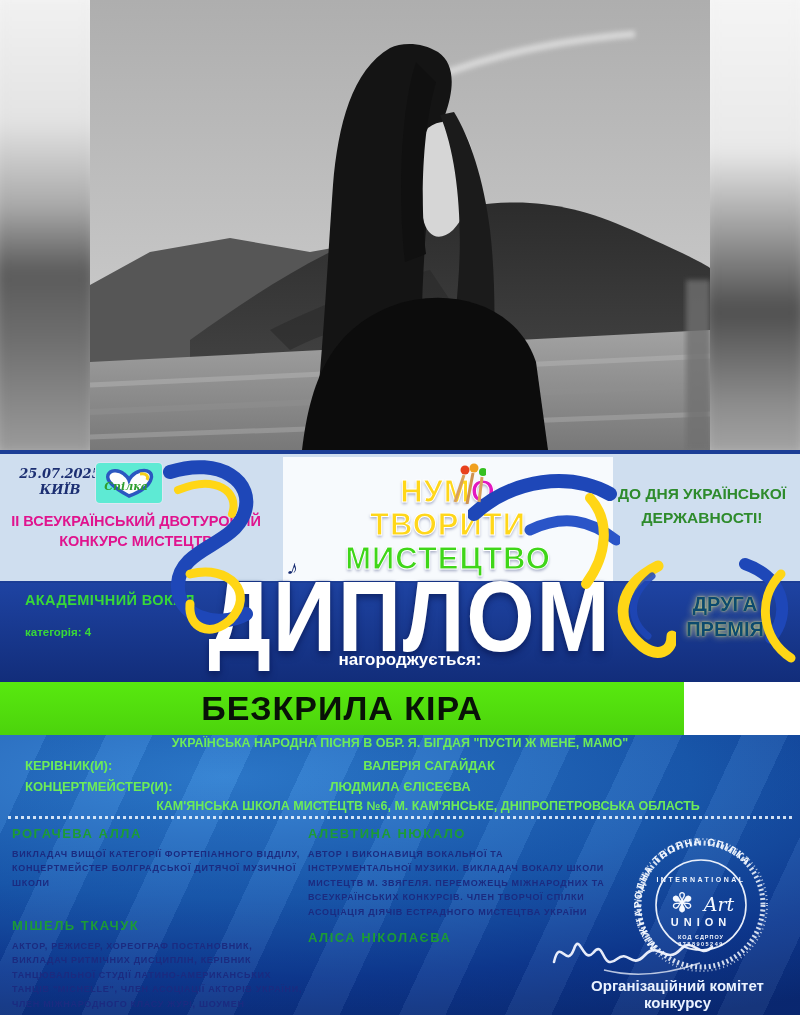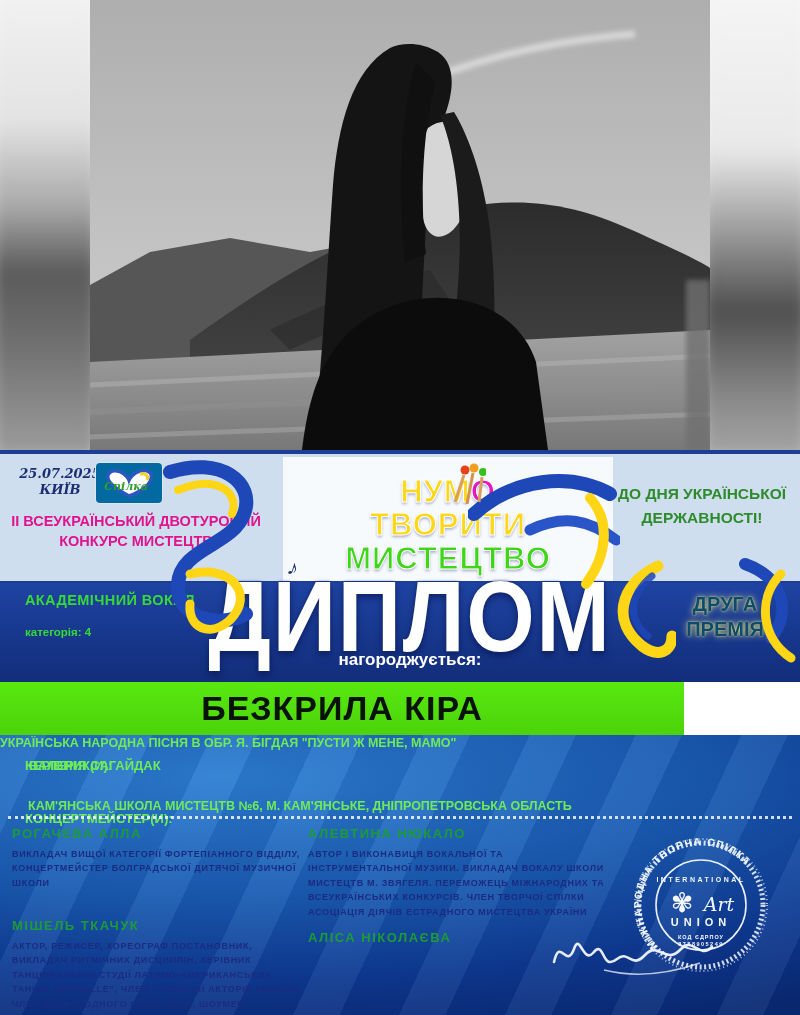--- a/index.html
+++ b/index.html
@@ -14,21 +14,21 @@
   .strip-r{left:710px;width:90px;}
   .strip-r .blur{background:linear-gradient(#f5f5f5 0%,#e9e9e9 34%,#999 52%,#4e4e4e 68%,#8d8d8d 88%,#a7a7a7 100%);}
   .photo-frame{position:absolute;left:90px;top:0;width:620px;height:450px;overflow:hidden;background:#c9c9c9;}
 
   
   .header-band{position:absolute;left:0;top:450px;width:800px;height:133px;
     background:#cfdeef;border-top:4px solid #1c3e96;border-bottom:2px solid #1c3e96;box-sizing:border-box;}
   .center-panel{position:absolute;left:283px;top:457px;width:330px;height:124px;background:#f7fafd;}
   .date-block{position:absolute;left:10px;top:466px;width:100px;text-align:center;
     color:#1c2f72;font-family:"DejaVu Serif",serif;font-style:italic;font-weight:bold;font-size:13px;line-height:1.25;}
-  .logo-box{position:absolute;left:96px;top:463px;width:66px;height:40px;background:#0369a1;border-radius:4px;
+  .logo-box{position:absolute;left:96px;top:463px;width:66px;height:40px;background:#5eead4;border-radius:4px;
     box-shadow:0 0 0 1px #dde6f2;display:flex;align-items:center;justify-content:center;}
   .competition{position:absolute;left:10px;top:511px;width:252px;text-align:center;
     color:#e0148e;font-weight:bold;font-size:14.5px;line-height:1.4;}
   .dedication{position:absolute;left:612px;top:482px;width:180px;text-align:center;
     color:#2e8b2c;font-weight:bold;font-size:15.5px;line-height:1.55;}
   .slog{position:absolute;left:283px;width:330px;text-align:center;font-weight:bold;letter-spacing:1px;
     -webkit-text-stroke:1px #ffffff;text-shadow:0 2px 3px rgba(10,20,90,.35);}
   .slog1{top:474px;font-size:31px;color:#ffd71a;}
   .slog1 .accent{color:#e318c0;}
   .slog2{top:507px;font-size:31px;color:#ffd71a;}
@@ -51,27 +51,27 @@
   
   .name-band{position:absolute;left:0;top:682px;width:684px;height:53px;
     background:linear-gradient(#58e90f,#4cd30c);display:flex;align-items:center;justify-content:center;}
   .laureate{color:#081207;font-weight:bold;font-size:34px;letter-spacing:1px;}
 
   
   .lower-bg{position:absolute;left:0;top:735px;width:800px;height:280px;
     background:radial-gradient(ellipse 130% 95% at 28% 15%,#2e7fd2 0%,#1a5cb2 45%,#0e3a92 76%,#0a2a74 100%);}
   .lower-bg .sheen{position:absolute;inset:0;
     background:repeating-linear-gradient(115deg,rgba(255,255,255,.05) 0 42px,rgba(0,0,50,.07) 42px 96px);}
-  .detail{position:absolute;left:0;width:800px;color:#6dec58;font-weight:bold;}
+  .detail{position:absolute;left:0;width:800px;text-align:center;color:#6dec58;font-weight:bold;}
   .d-piece{top:736px;font-size:12.5px;}
   .d-teacher{top:758px;font-size:13px;padding-left:29px;}
   .d-concert{top:779px;font-size:13px;}
   .d-school{top:799px;font-size:12.5px;padding-left:28px;}
   .d-label{position:absolute;color:#6dec58;font-weight:bold;font-size:13px;left:25px;text-align:left;}
-  .l-teacher{top:758px;} .l-concert{top:779px;margin-top:32px;}
+  .l-teacher{top:758px;} .l-concert{top:779px;}
   .divider{position:absolute;left:8px;top:816px;width:784px;border-top:3px dotted rgba(240,248,255,.85);}
 
   
   .jury{position:absolute;text-align:left;}
   .jury .jname{color:#1c9c35;font-weight:bold;font-size:13px;letter-spacing:1.5px;margin-bottom:6px;}
   .jury .jbio{color:#1b2b80;font-weight:bold;font-size:9px;letter-spacing:.7px;line-height:1.6;}
   .jury1{left:12px;top:826px;width:296px;}
   .jury2{left:308px;top:826px;width:302px;}
   .jury3{left:12px;top:918px;width:296px;}
   .jury4{left:308px;top:930px;width:302px;}
@@ -196,20 +196,21 @@
   </div>
 
   <div class="lower-bg">
       <div class="sheen"></div>
     </div>
 
   <div class="detail d-piece">УКРАЇНСЬКА НАРОДНА ПІСНЯ В ОБР. Я. БІГДАЯ "ПУСТИ Ж МЕНЕ, МАМО"</div>
   <div class="d-label l-teacher">КЕРІВНИК(И):</div>
   <div class="detail d-teacher">ВАЛЕРІЯ САГАЙДАК</div>
   <div class="d-label l-concert">КОНЦЕРТМЕЙСТЕР(И):</div>
+  <div class="detail d-concert">ЛЮДМИЛА ЄЛІСЕЄВА</div>
   <div class="detail d-school">КАМ'ЯНСЬКА ШКОЛА МИСТЕЦТВ №6, М. КАМ'ЯНСЬКЕ, ДНІПРОПЕТРОВСЬКА ОБЛАСТЬ</div>
 
   <div class="divider"></div>
 
   <div class="jury jury1">
     <div class="jname">РОГАЧЕВА АЛЛА</div>
     <div class="jbio">ВИКЛАДАЧ ВИЩОЇ КАТЕГОРІЇ ФОРТЕПІАННОГО ВІДДІЛУ, КОНЦЕРТМЕЙСТЕР БОЛГРАДСЬКОЇ ДИТЯЧОЇ МУЗИЧНОЇ ШКОЛИ</div>
   </div>
   <div class="jury jury2">
     <div class="jname">АЛЕВТИНА НЮКАЛО</div>
@@ -245,14 +246,15 @@
     </svg>
   </div>
 
   <div class="signature">
     <svg width="175" height="62" viewBox="0 0 175 62">
       <path d="M8,44 C14,18 20,52 28,31 C34,14 37,46 47,35 C59,20 55,54 71,41 C83,31 85,52 99,37 C113,22 119,48 135,31 C147,18 153,42 166,29" stroke="#f2f6ff" stroke-width="2.6" fill="none" stroke-linecap="round" opacity="0.95"></path>
       <path d="M58,52 C90,60 122,56 154,45" stroke="#f2f6ff" stroke-width="1.5" fill="none" opacity="0.75"></path>
     </svg>
   </div>
 
+  <div class="committee">Організаційний комітет конкурсу</div>
 
 </div>
 
 </body></html>

